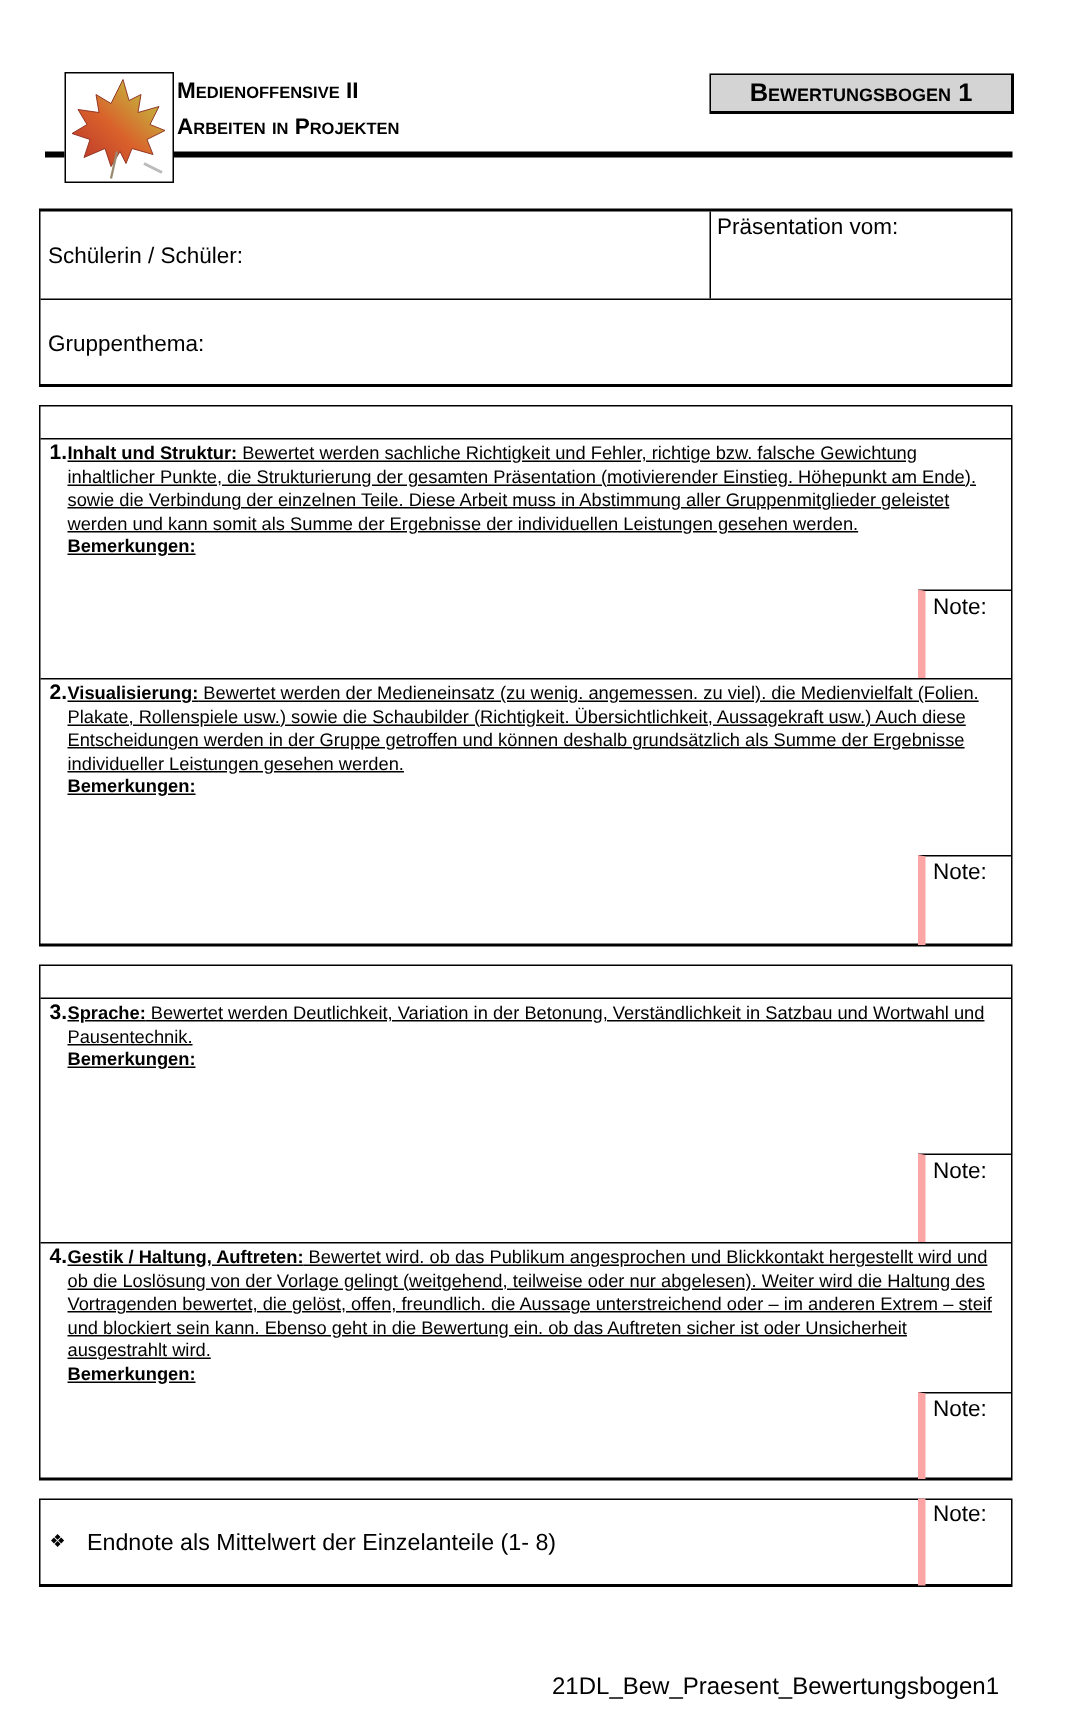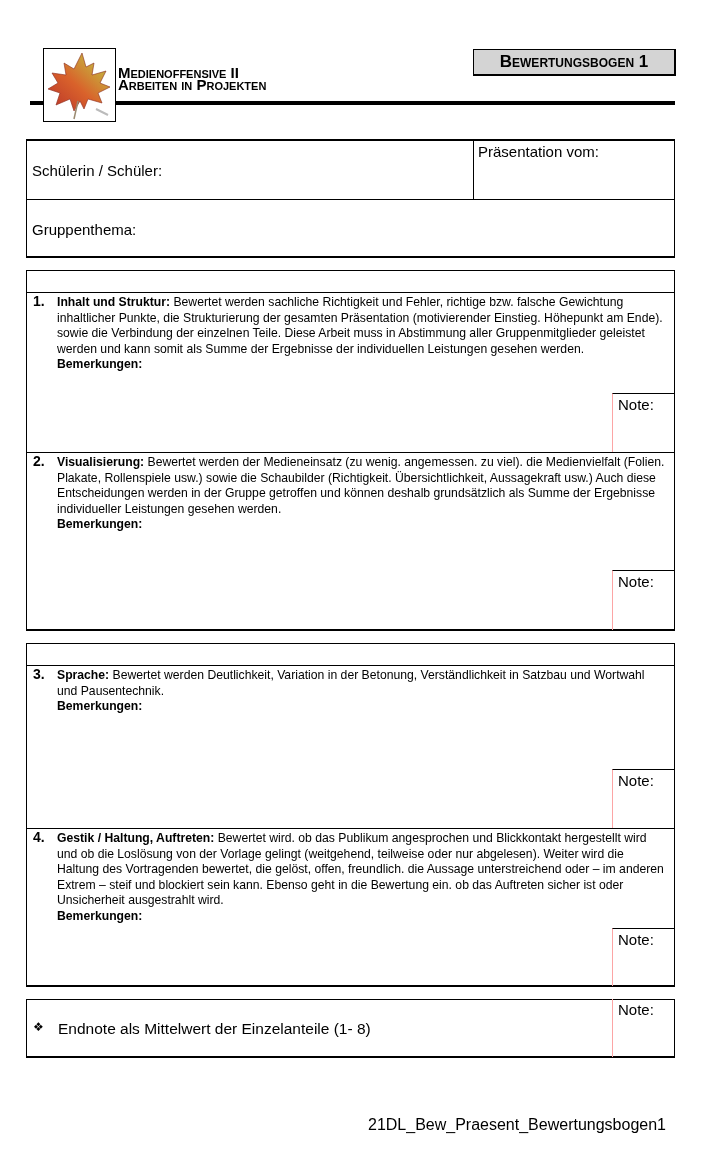--- a/index.html
+++ b/index.html
@@ -2,38 +2,38 @@
 <html><head>
 <meta charset="utf-8">
 <style>
   html, body { margin: 0; padding: 0; background: #ffffff; }
   body { width: 710px; height: 1152px; position: relative; overflow: hidden;
          font-family: "Liberation Sans", sans-serif; color: #000; }
   .abs { position: absolute; }
   .logo { left: 43px; top: 48px; width: 71px; height: 72px; border: 1px solid #000; background: #fff; overflow: hidden; }
   .header-line { left: 30px; top: 101px; width: 645px; height: 4px; background: #000; }
   .title-small-caps { font-variant: small-caps; font-weight: bold; font-size: 15px; letter-spacing: 0px; }
-  .t1 { left: 118px; top: 64px; }
+  .t1 { left: 118px; top: 52px; }
   .t2 { left: 118px; top: 76px; }
   .badge { left: 473px; top: 49px; width: 200px; height: 24px; background: #d4d4d4; border: 1px solid #000;
            border-right-width: 2px; border-bottom-width: 2px;
            display: flex; align-items: center; justify-content: center;
            font-variant: small-caps; font-weight: bold; font-size: 17px; }
 
   .box { position: absolute; border: 1px solid #000; border-bottom-width: 2px; box-sizing: border-box; }
   .hline { position: absolute; height: 1px; background: #000; }
   .vline { position: absolute; width: 1px; background: #000; }
   .label-lg { position: absolute; font-size: 15px; text-align: right; }
   .sec-title { position: absolute; font-size: 15.5px; left: 6px; }
   .item { position: absolute; left: 6px; right: 6px; font-size: 12.2px; line-height: 15.5px; }
   .item .num { position: absolute; left: 0; top: -1px; font-weight: bold; font-size: 14px; }
-  .item .body { margin-left: 24px; }
+  .item .body { margin-left: 12px; text-decoration: underline; }
   .item b { font-weight: bold; }
   .remarks { font-weight: bold; }
-  .note { position: absolute; width: 62px; border-left: 1px solid #fca5a5; border-top: 1px solid #000; box-sizing: border-box; }
+  .note { position: absolute; width: 62px; border-left: 5px solid #fca5a5; border-top: 1px solid #000; box-sizing: border-box; }
   .note span { position: absolute; left: 5px; top: 2px; font-size: 15px; }
   .footer { position: absolute; right: 44px; top: 1116px; font-size: 16px; }
 </style>
 </head>
 <body>
 
 <div class="abs header-line"></div>
 <div class="abs logo">
   <svg width="71" height="72" viewBox="0 0 71 72">
     <defs>

